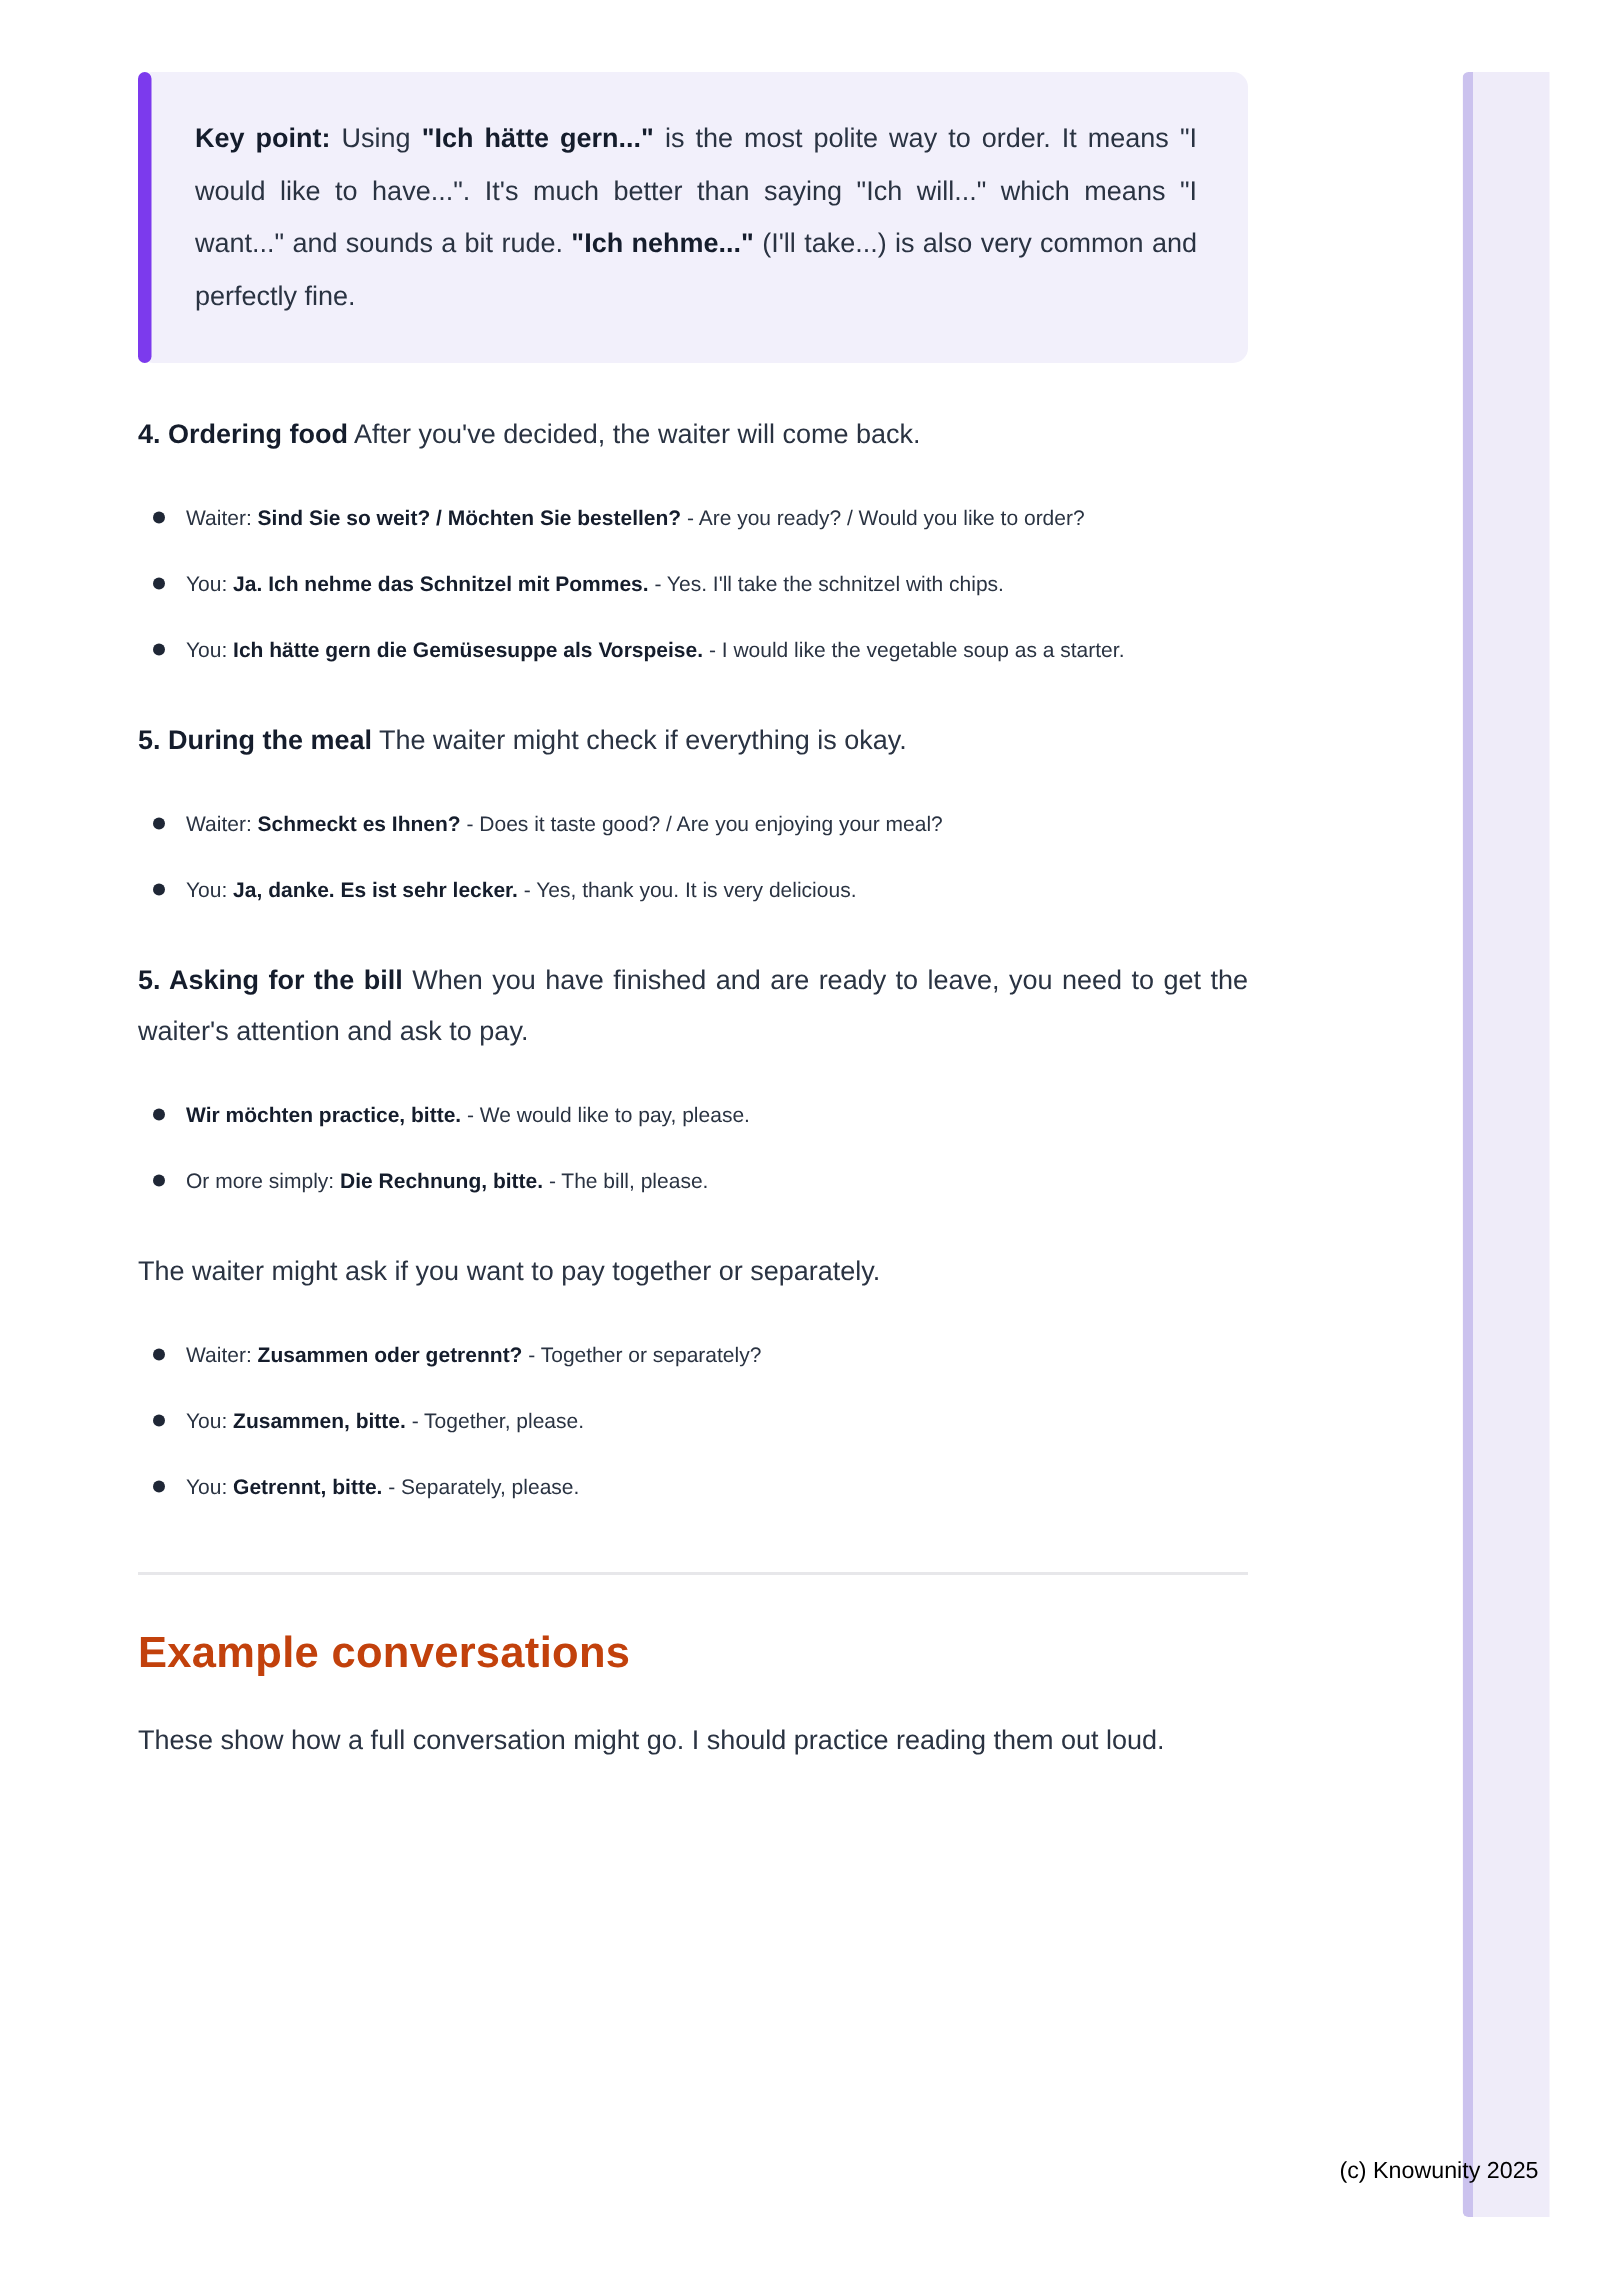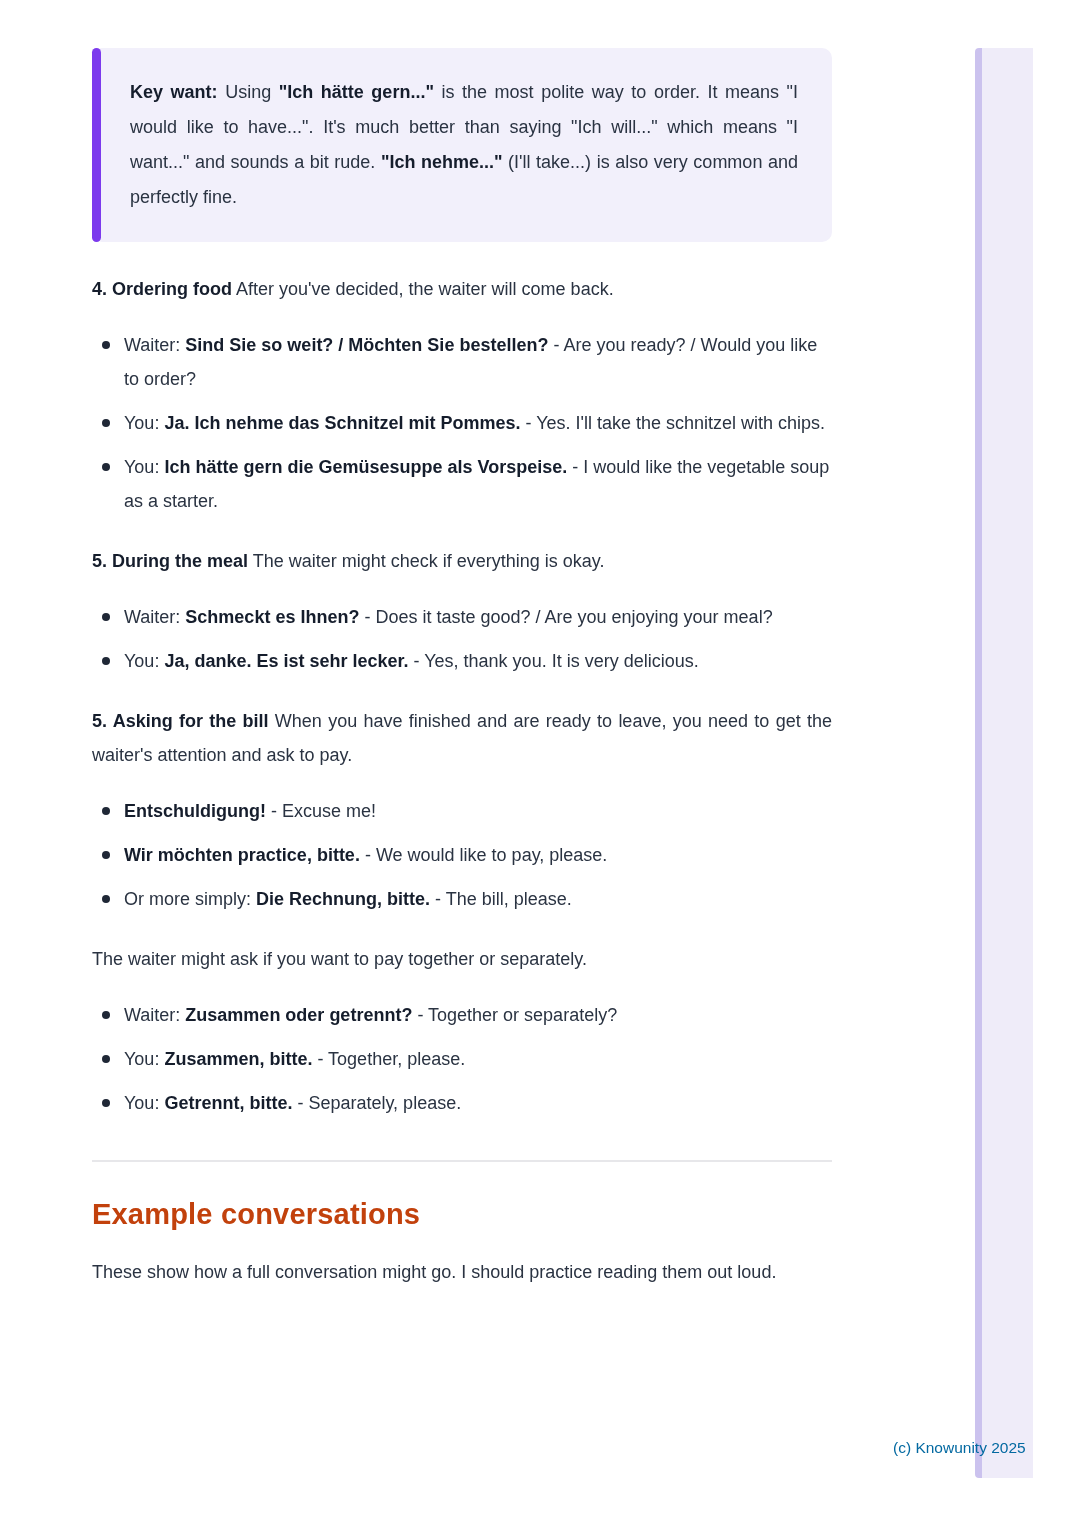--- a/index.html
+++ b/index.html
@@ -45,21 +45,21 @@
   }
   .para.section-lead { margin-top: 30px; }
   
   ul.points {
     list-style: none;
     margin-top: 22px;
   }
   ul.points li {
     position: relative;
     padding-left: 32px;
-    font-size: 18px;
+    font-size: 14px;
     line-height: 34px;
     margin-top: 10px;
     text-align: left;
   }
   ul.points li:first-child { margin-top: 0; }
   .dot {
     position: absolute;
     left: 10px; top: 13px;
     width: 8px; height: 8px;
     border-radius: 50%;
@@ -88,34 +88,34 @@
     width: 58px; height: 1430px;
     background: #efecf9;
     border-left: 7px solid #cbc2ee;
     border-radius: 4px 0 0 4px;
   }
   
   .watermark {
     position: absolute;
     left: 893px; top: 1439px;
     font-size: 15.5px;
-    color: #0369a1;
+    color: #000000;
     z-index: 2;
     white-space: nowrap;
   }
 </style>
 </head>
 <body>
 
 <div class="page">
   <div class="content">
 
     <div class="callout">
       <span class="callout-bar"></span>
-      <span class="b">Key want:</span><span> Using </span><span class="b">"Ich hätte gern..."</span><span> is the most polite way to order. It means "I would like to have...". It's much better than saying "Ich will..." which means "I want..." and sounds a bit rude. </span><span class="b">"Ich nehme..."</span><span> (I'll take...) is also very common and perfectly fine.</span>
+      <span class="b">Key point:</span><span> Using </span><span class="b">"Ich hätte gern..."</span><span> is the most polite way to order. It means "I would like to have...". It's much better than saying "Ich will..." which means "I want..." and sounds a bit rude. </span><span class="b">"Ich nehme..."</span><span> (I'll take...) is also very common and perfectly fine.</span>
     </div>
 
     <p class="para section-lead"><span class="b">4. Ordering food</span><span> After you've decided, the waiter will come back.</span></p>
 
     <ul class="points">
       <li><span class="dot"></span><span>Waiter: </span><span class="b">Sind Sie so weit? / Möchten Sie bestellen?</span><span> - Are you ready? / Would you like to order?</span></li>
       <li><span class="dot"></span><span>You: </span><span class="b">Ja. Ich nehme das Schnitzel mit Pommes.</span><span> - Yes. I'll take the schnitzel with chips.</span></li>
       <li><span class="dot"></span><span>You: </span><span class="b">Ich hätte gern die Gemüsesuppe als Vorspeise.</span><span> - I would like the vegetable soup as a starter.</span></li>
     </ul>
 
@@ -124,21 +124,20 @@
     <p class="para"><span class="b">5. During the meal</span><span> The waiter might check if everything is okay.</span></p>
 
     <ul class="points">
       <li><span class="dot"></span><span>Waiter: </span><span class="b">Schmeckt es Ihnen?</span><span> - Does it taste good? / Are you enjoying your meal?</span></li>
       <li><span class="dot"></span><span>You: </span><span class="b">Ja, danke. Es ist sehr lecker.</span><span> - Yes, thank you. It is very delicious.</span></li>
     </ul>
 
     <p class="para"><span class="b">5. Asking for the bill</span><span> When you have finished and are ready to leave, you need to get the waiter's attention and ask to pay.</span></p>
 
     <ul class="points">
-      <li><span class="dot"></span><span></span><span class="b">Entschuldigung!</span><span> - Excuse me!</span></li>
       <li><span class="dot"></span><span></span><span class="b">Wir möchten practice, bitte.</span><span> - We would like to pay, please.</span></li>
       <li><span class="dot"></span><span>Or more simply: </span><span class="b">Die Rechnung, bitte.</span><span> - The bill, please.</span></li>
     </ul>
 
     <p class="para">The waiter might ask if you want to pay together or separately.</p>
 
     <ul class="points">
       <li><span class="dot"></span><span>Waiter: </span><span class="b">Zusammen oder getrennt?</span><span> - Together or separately?</span></li>
       <li><span class="dot"></span><span>You: </span><span class="b">Zusammen, bitte.</span><span> - Together, please.</span></li>
       <li><span class="dot"></span><span>You: </span><span class="b">Getrennt, bitte.</span><span> - Separately, please.</span></li>

